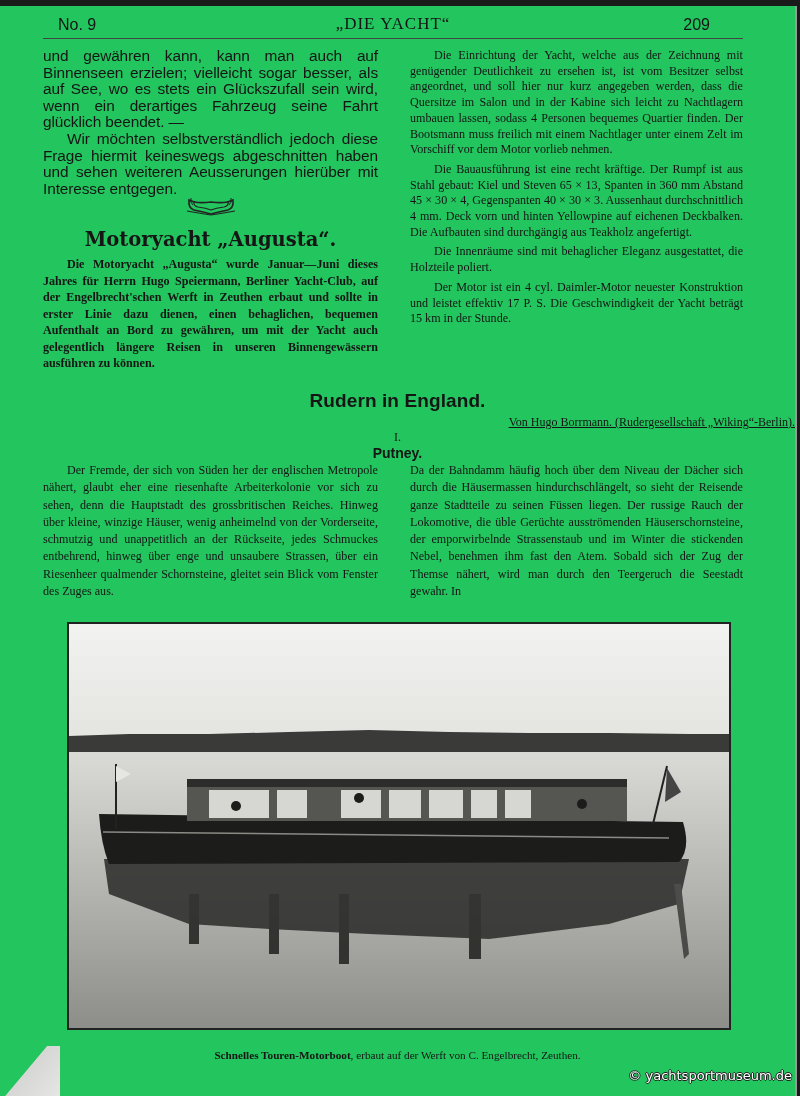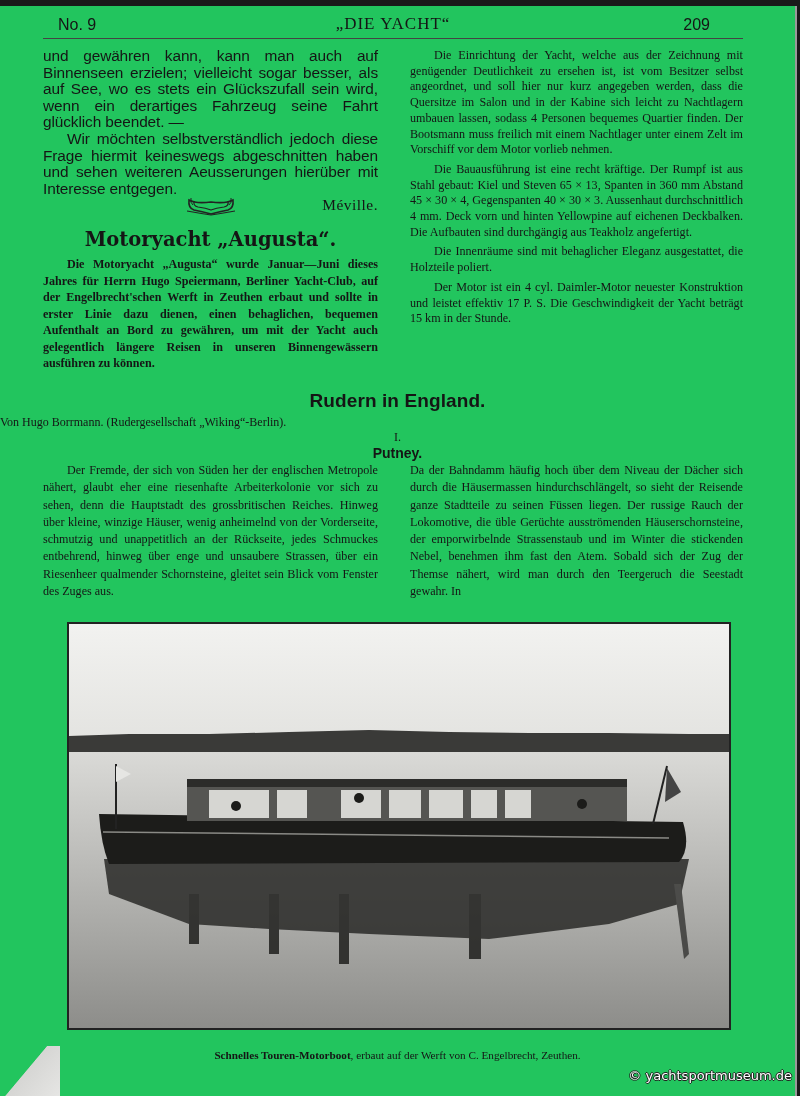--- a/index.html
+++ b/index.html
@@ -35,21 +35,21 @@
     text-align: center; font-family: "DejaVu Serif", serif; font-weight: bold; font-size: 19.5px;
   }
   .aug-body { left: 43px; top: 250px; width: 335px; font-size: 12.1px; line-height: 16.5px; font-weight: bold; }
   .right-top { left: 410px; top: 42px; width: 333px; font-size: 12.1px; line-height: 15.7px; }
   .right-top .p { margin-bottom: 4px; }
 
   .h-rud {
     position: absolute; left: 0; width: 795px; top: 384px; text-align: center;
     font-family: "Liberation Sans", sans-serif; font-weight: bold; font-size: 19px; letter-spacing: 0.1px;
   }
-  .byline { position: absolute; left: 0; width: 795px; top: 409px; text-align: left; font-size: 12px; }
+  .byline { position: absolute; left: 0; width: 795px; top: 409px; text-align: right; font-size: 12px; text-decoration: underline; }
   .roman { position: absolute; left: 0; width: 795px; top: 424px; text-align: center; font-size: 12px; }
   .putney { position: absolute; left: 0; width: 795px; top: 439px; text-align: center; font-family: "Liberation Sans", sans-serif; font-weight: bold; font-size: 14px; }
 
   .rud-left { left: 43px; top: 456px; width: 335px; font-size: 12.1px; line-height: 17.3px; }
   .rud-right { left: 410px; top: 456px; width: 333px; font-size: 12.1px; line-height: 17.3px; }
 
   .photo {
     position: absolute; left: 67px; top: 616px; width: 660px; height: 404px;
     border: 2px solid #222; overflow: hidden; background: #e6e6e3;
   }
@@ -74,21 +74,20 @@
 
   <div class="header">
     <span class="no">No. 9</span>
     <div class="title">„DIE YACHT“</div>
     <span class="pnum">209</span>
   </div>
 
   <div class="col left-top">
     <p class="p noindent">und gewähren kann, kann man auch auf Binnenseen erzielen; vielleicht sogar besser, als auf See, wo es stets ein Glückszufall sein wird, wenn ein derartiges Fahrzeug seine Fahrt glücklich beendet. —</p>
     <p class="p">Wir möchten selbstverständlich jedoch diese Frage hiermit keineswegs abgeschnitten haben und sehen weiteren Aeusserungen hierüber mit Interesse entgegen.</p>
-    <div class="sig">Méville.</div>
   </div>
 
   <svg class="ornament" viewBox="0 0 50 22">
     <path d="M3 6 Q2 14 8 16 Q18 18 25 20 Q32 18 42 16 Q48 14 47 6 Q40 10 25 8 Q10 10 3 6 Z" fill="none" stroke="#222" stroke-width="1.6"></path>
     <path d="M8 7 Q7 12 12 13 Q20 14 25 16 Q30 14 38 13 Q43 12 42 7" fill="none" stroke="#222" stroke-width="1.2"></path>
     <path d="M1 17 Q12 19 25 21 Q38 19 49 17" fill="none" stroke="#222" stroke-width="1.2"></path>
     <path d="M5 4 Q4 9 7 11 M45 4 Q46 9 43 11" fill="none" stroke="#222" stroke-width="1"></path>
   </svg>
 
   <div class="h-aug">Motoryacht „Augusta“.</div>

